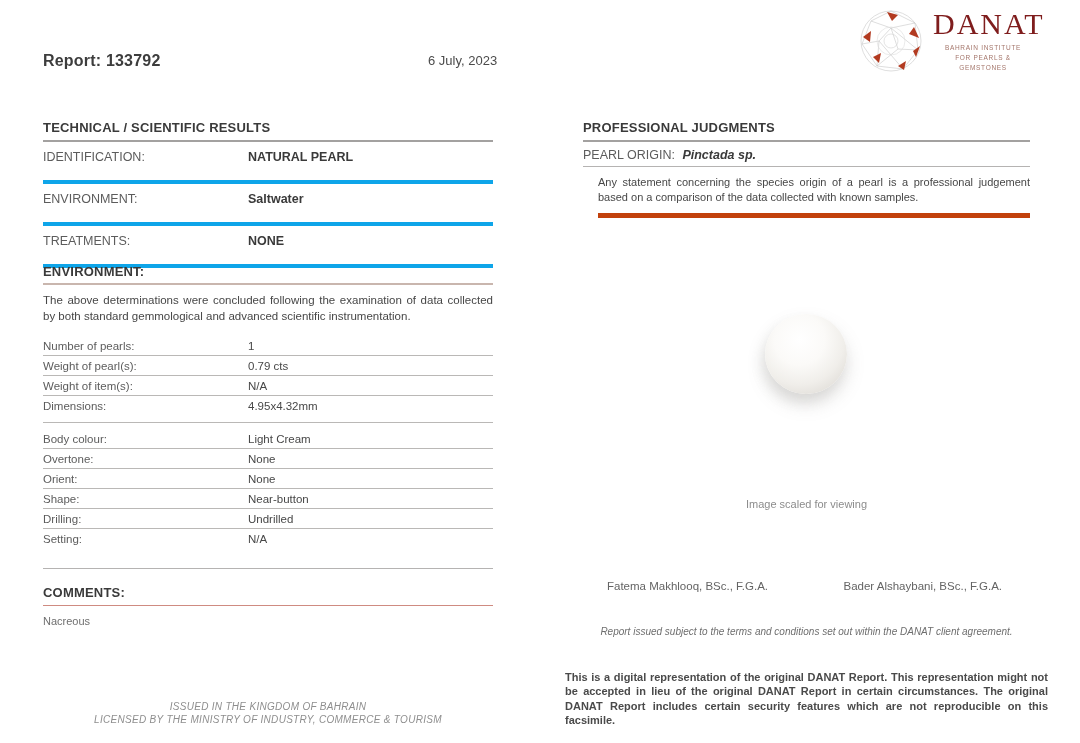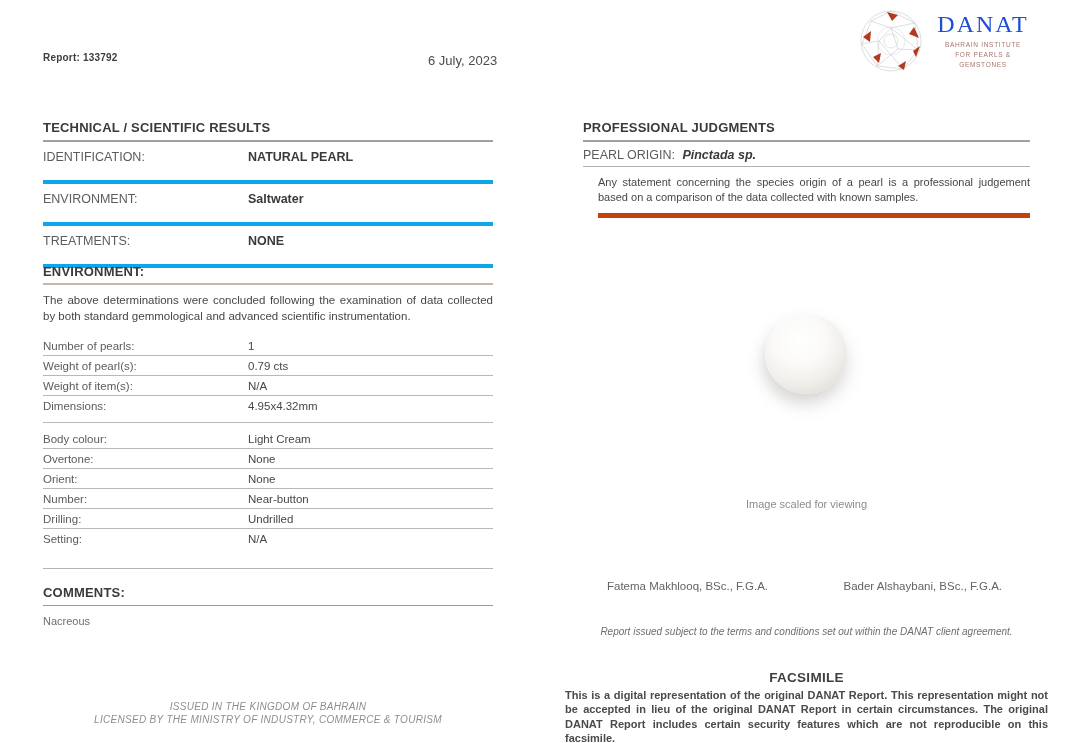--- a/index.html
+++ b/index.html
@@ -3,25 +3,25 @@
 <meta charset="utf-8">
 <style>
   html,body{margin:0;padding:0;background:#ffffff;}
   .page{
     position:relative;width:1080px;height:743px;background:#ffffff;overflow:hidden;
     font-family:"Liberation Sans","DejaVu Sans",sans-serif;color:#3f3f3f;
   }
   .abs{position:absolute;}
 
   
-  .report-no{left:43px;top:52px;font-size:10px;font-weight:bold;color:#3d3d3d;letter-spacing:.2px;}
+  .report-no{left:43px;top:52px;font-size:16px;font-weight:bold;color:#3d3d3d;letter-spacing:.2px;}
   .date{left:428px;top:53px;font-size:13px;color:#4b4b4b;}
   .logo{left:858px;top:8px;display:flex;align-items:center;}
   .logo-text{margin-left:9px;width:100px;text-align:center;}
-  .logo-name{font-family:"Liberation Serif","DejaVu Serif",serif;font-size:24px;letter-spacing:2px;color:#1d4ed8;line-height:1;}
+  .logo-name{font-family:"Liberation Serif","DejaVu Serif",serif;font-size:30px;letter-spacing:2px;color:#7f1d1d;line-height:1;}
   .logo-sub{margin-top:4px;font-size:6.5px;letter-spacing:.7px;color:#a4766b;line-height:1.5;}
 
   
   .sec-h{margin:0;font-size:13px;font-weight:bold;color:#3a3a3a;letter-spacing:.2px;
          padding-bottom:5px;border-bottom:2px solid #a3a1a0;}
   .sec-h.brown{border-bottom-color:#c9b6ae;padding-bottom:4px;}
   .sec-h.red{border-bottom-color:#cf8b81;}
 
   
   .tech{left:43px;top:120px;width:450px;}
@@ -154,21 +154,21 @@
     </div>
     <div class="prow">
       <span class="lbl">Overtone:</span>
       <span class="val">None</span>
     </div>
     <div class="prow">
       <span class="lbl">Orient:</span>
       <span class="val">None</span>
     </div>
     <div class="prow">
-      <span class="lbl">Number:</span>
+      <span class="lbl">Shape:</span>
       <span class="val">Near-button</span>
     </div>
     <div class="prow">
       <span class="lbl">Drilling:</span>
       <span class="val">Undrilled</span>
     </div>
     <div class="prow noline">
       <span class="lbl">Setting:</span>
       <span class="val">N/A</span>
     </div>
@@ -199,17 +199,16 @@
   <div class="abs img-caption">Image scaled for viewing</div>
 
   <div class="abs signatures">
     <span>Fatema Makhlooq, BSc., F.G.A.</span>
     <span>Bader Alshaybani, BSc., F.G.A.</span>
   </div>
 
   <div class="abs terms">Report issued subject to the terms and conditions set out within the DANAT client agreement.</div>
 
   <div class="abs facsimile">
-    <h3>FACSIMILE</h3>
     <p>This is a digital representation of the original DANAT Report. This representation might not be accepted in lieu of the original DANAT Report in certain circumstances. The original DANAT Report includes certain security features which are not reproducible on this facsimile.</p>
   </div>
 
 </div>
 
 </body></html>

